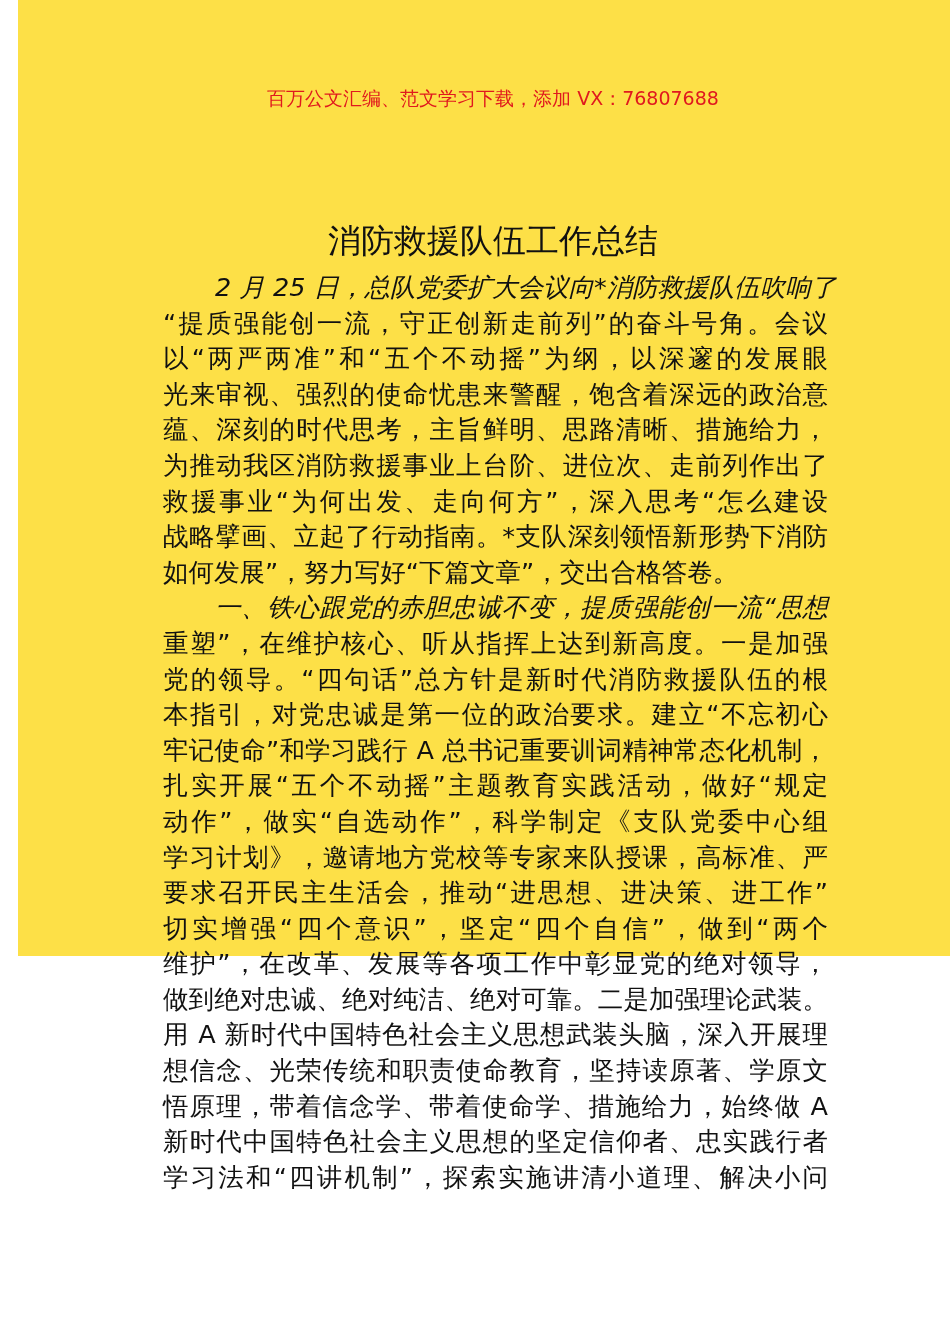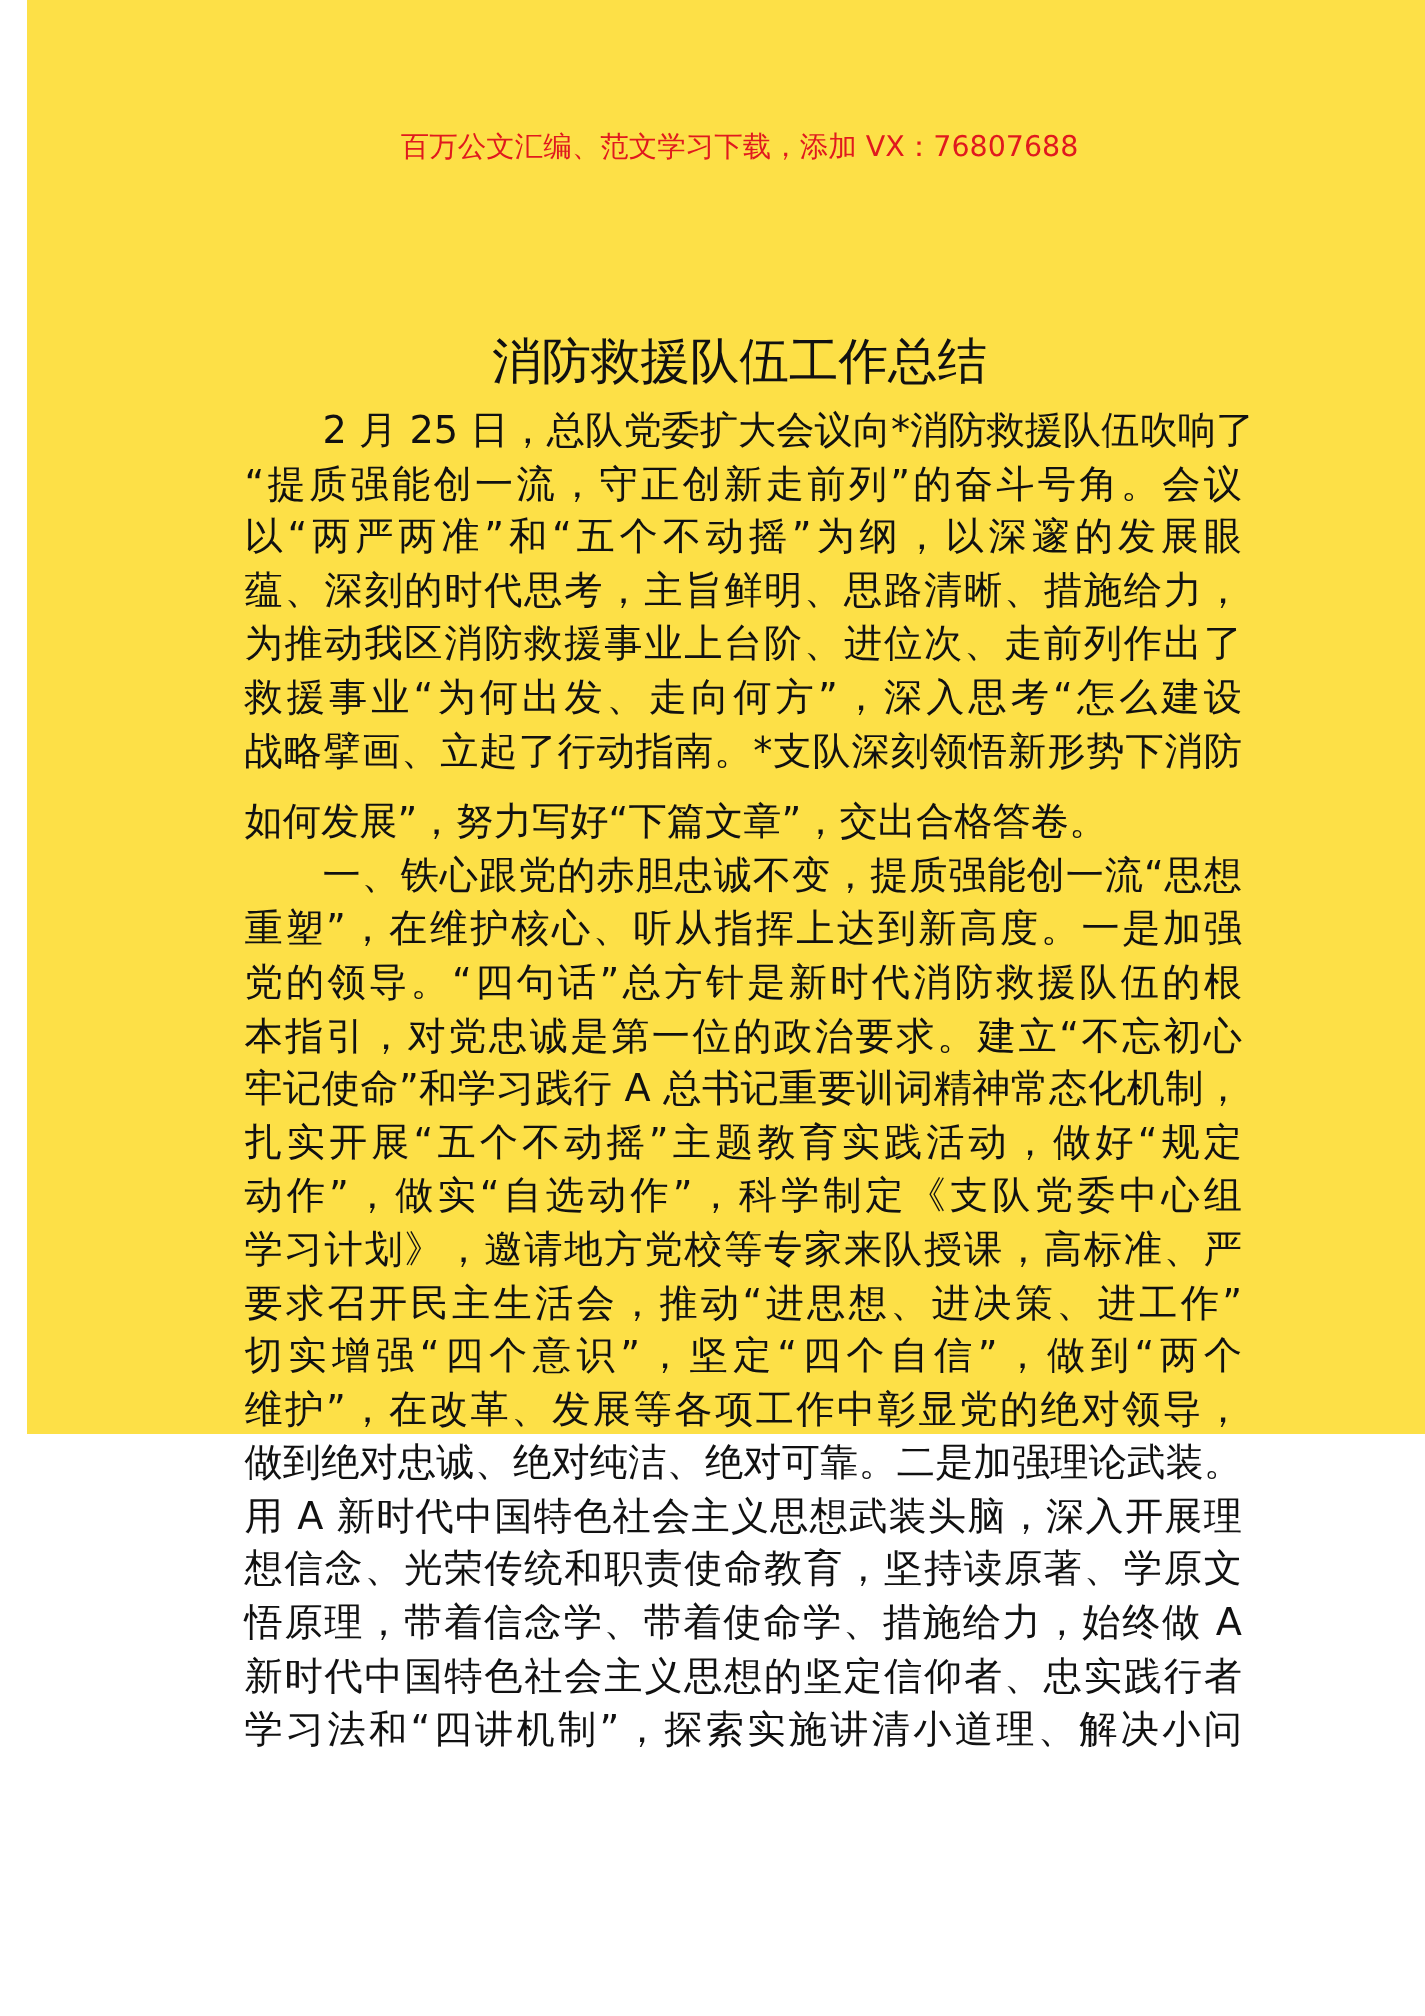--- a/index.html
+++ b/index.html
@@ -11,35 +11,36 @@
   }
   .title {
     position: absolute; left: 0; top: 178px; width: 950px; text-align: center;
     color: #111111; font-family: "DejaVu Sans", sans-serif; font-size: 33px; line-height: 46px; margin-top: 40px;
   }
   .body {
     position: absolute; left: 145px; top: 270px; width: 665px;
     color: #111111; font-family: "DejaVu Sans", sans-serif; font-size: 25.5px; line-height: 35.6px;
   }
   .line { display: block; white-space: nowrap; height: 35.6px; text-align: justify; text-align-last: justify; }
-  .line.last { text-align-last: left; margin-top: 12px; }
-  .line.indent { padding-left: 52px; }
+  .line.last { text-align-last: left; }
+  .line.indent { padding-left: 52px; font-style: italic; }
 </style>
 </head>
 <body>
 
 <div class="page">
   <div class="banner">百万公文汇编、范文学习下载，添加 VX：76807688</div>
   <div class="title">消防救援队伍工作总结</div>
 
   <div class="body">
     <div>
       <span class="line indent">2 月 25 日，总队党委扩大会议向*消防救援队伍吹响了</span>
       <span class="line">“提质强能创一流，守正创新走前列”的奋斗号角。会议</span>
       <span class="line">以“两严两准”和“五个不动摇”为纲，以深邃的发展眼</span>
+      <span class="line">光来审视、强烈的使命忧患来警醒，饱含着深远的政治意</span>
       <span class="line">蕴、深刻的时代思考，主旨鲜明、思路清晰、措施给力，</span>
       <span class="line">为推动我区消防救援事业上台阶、进位次、走前列作出了</span>
       <span class="line">救援事业“为何出发、走向何方”，深入思考“怎么建设</span>
       <span class="line">战略擘画、立起了行动指南。*支队深刻领悟新形势下消防</span>
       <span class="line last">如何发展”，努力写好“下篇文章”，交出合格答卷。</span>
     </div>
     <div>
       <span class="line indent">一、铁心跟党的赤胆忠诚不变，提质强能创一流“思想</span>
       <span class="line">重塑”，在维护核心、听从指挥上达到新高度。一是加强</span>
       <span class="line">党的领导。“四句话”总方针是新时代消防救援队伍的根</span>

